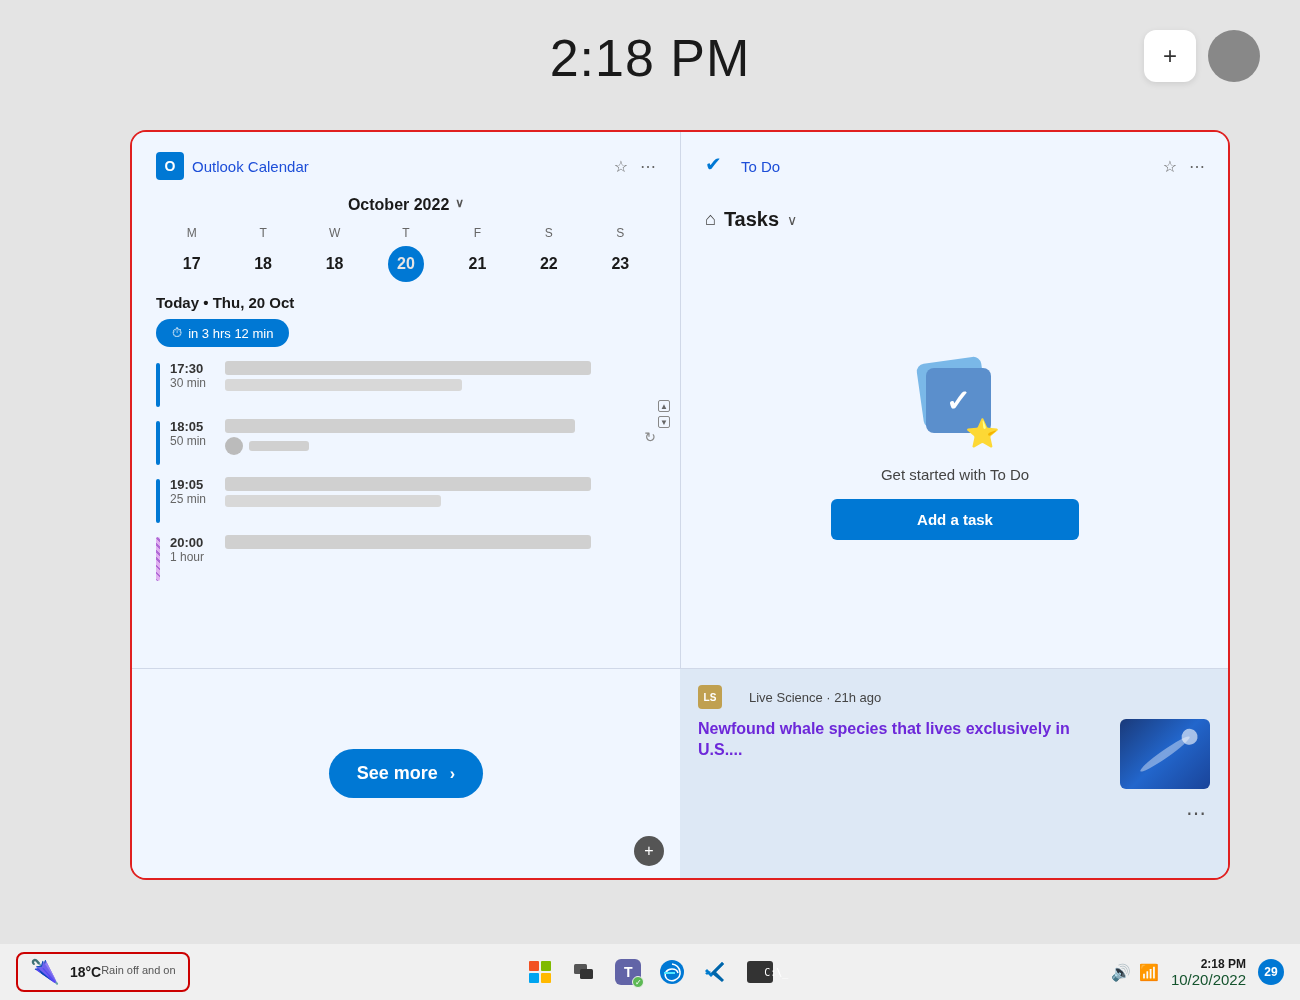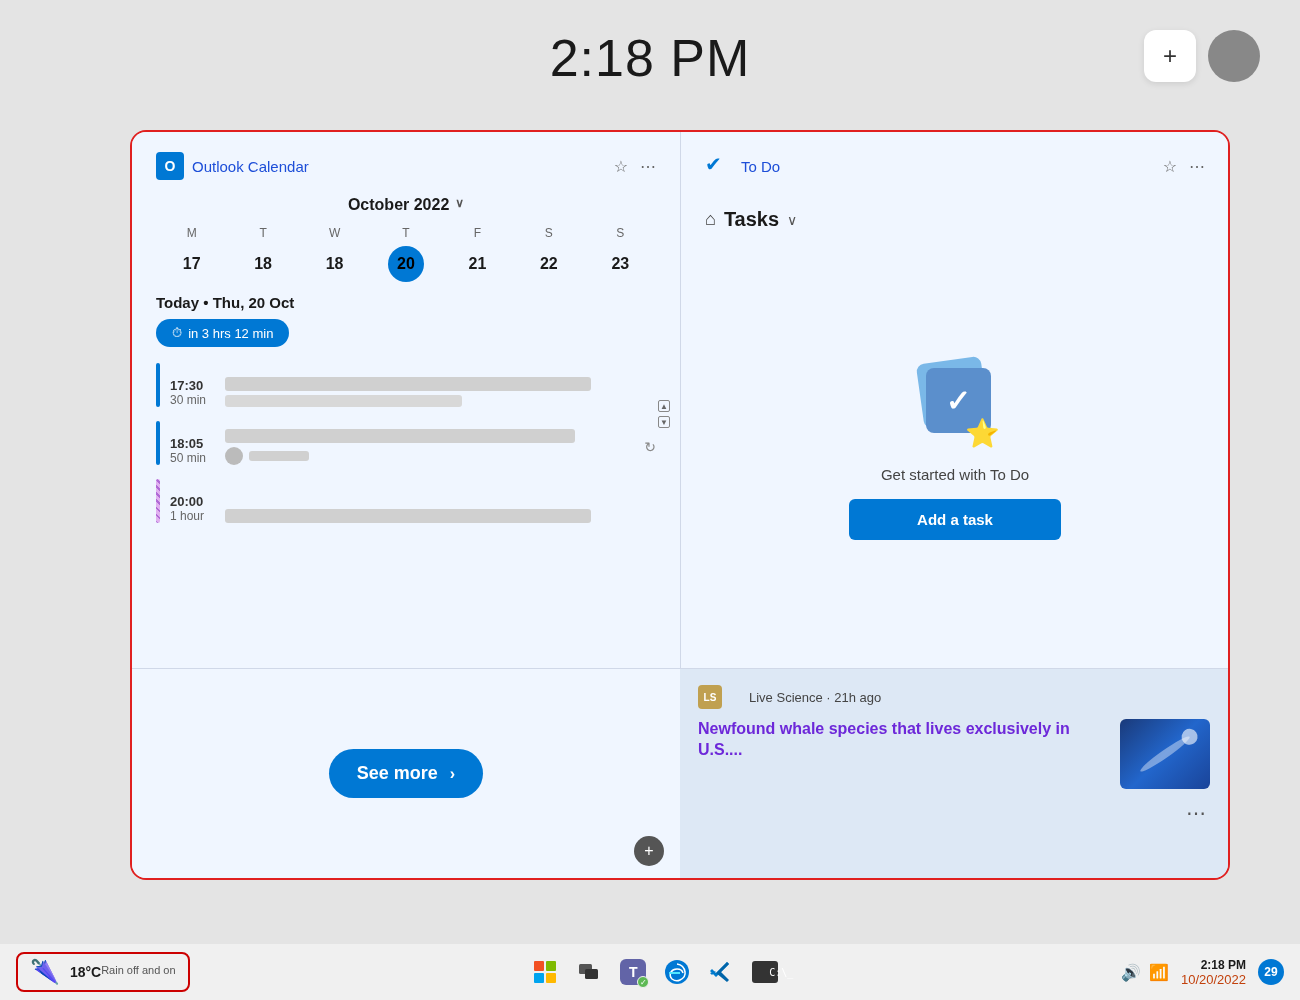--- a/index.html
+++ b/index.html
@@ -162,21 +162,21 @@
       border-radius: 50%;
       width: 36px;
       height: 36px;
       display: flex;
       align-items: center;
       justify-content: center;
       margin: 0 auto;
     }
     .day-num.today {
       background: #0078d4;
-      color: #000000;
+      color: #e5e5e5;
       border-radius: 50%;
     }
 
     
     .today-header {
       font-size: 15px;
       font-weight: 700;
       color: #1a1a1a;
       margin: 12px 0 8px 0;
     }
@@ -199,21 +199,21 @@
     
     .events-list {
       display: flex;
       flex-direction: column;
       gap: 12px;
       overflow: hidden;
     }
     .event-item {
       display: flex;
       gap: 10px;
-      align-items: flex-end;
+      align-items: flex-start;
     }
     .event-bar {
       width: 4px;
       height: 44px;
       border-radius: 2px;
       flex-shrink: 0;
       margin-top: 2px;
     }
     .event-bar.blue { background: #0078d4; }
     .event-bar.purple { background: repeating-linear-gradient(45deg, #b06bd6, #b06bd6 2px, #e0b0f0 2px, #e0b0f0 5px); }
@@ -378,21 +378,21 @@
     }
     .add-task-btn {
       background: #0078d4;
       color: white;
       border: none;
       border-radius: 6px;
       padding: 12px 40px;
       font-size: 15px;
       font-weight: 600;
       cursor: pointer;
-      width: 212px;
+      width: 248px;
     }
 
     
     .widget-row-bottom {
       display: flex;
       height: 210px;
       border-top: 1px solid #d0d8e8;
     }
 
     
@@ -671,22 +671,22 @@
     .taskbar-time {
       text-align: right;
       cursor: pointer;
     }
     .taskbar-time-text {
       font-size: 12px;
       color: #1a1a1a;
       font-weight: 600;
     }
     .taskbar-date-text {
-      font-size: 13px;
-      color: #c2410c;
+      font-size: 15px;
+      color: #14532d;
     }
     .notif-badge {
       width: 26px;
       height: 26px;
       background: #0078d4;
       border-radius: 50%;
       display: flex;
       align-items: center;
       justify-content: center;
       color: white;
@@ -780,20 +780,31 @@
               <div class="event-title-bar"></div>
               <div style="display:flex;align-items:center;gap:6px;">
                 <div class="event-avatar"></div>
                 <div style="height:10px;background:#d0d0d0;border-radius:3px;width:60px;"></div>
               </div>
             </div>
             <span class="event-repeat-icon">↻</span>
           </div>
         </div>
 
+        <div class="event-item">
+          <div class="event-bar blue"></div>
+          <div class="event-time-block">
+            <span class="event-time">19:05</span>
+            <span class="event-duration">25 min</span>
+          </div>
+          <div class="event-details">
+            <div class="event-title-bar"></div>
+            <div style="height:12px;background:#d8d8d8;border-radius:3px;width:50%;"></div>
+          </div>
+        </div>
 
         <div class="event-item">
           <div class="event-bar purple"></div>
           <div class="event-time-block">
             <span class="event-time">20:00</span>
             <span class="event-duration">1 hour</span>
           </div>
           <div class="event-details">
             <div class="event-title-bar"></div>
           </div>

